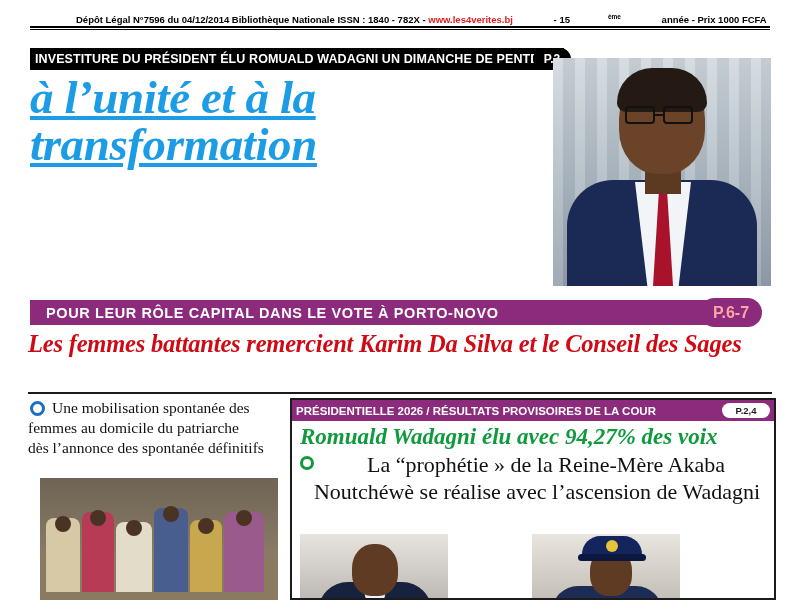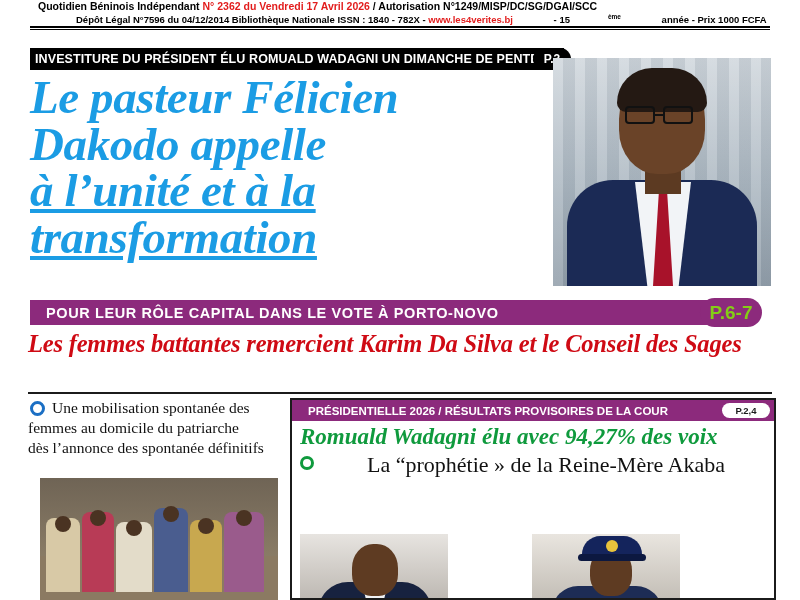--- a/index.html
+++ b/index.html
@@ -189,23 +189,23 @@
     letter-spacing: 0.6px;
     display: flex; align-items: center;
     padding-left: 16px;
     white-space: nowrap;
   }
   .purplebar-page {
     position: absolute;
     left: 700px; top: 298px;
     width: 62px; height: 29px;
     background: #8c2a7c;
-    color: #84cc16;
+    color: #fca5a5;
     border-radius: 15px;
-    font-size: 19px; font-weight: bold;
+    font-size: 16px; font-weight: bold;
     display: flex; align-items: center; justify-content: center;
   }
 
   
   .redline {
     position: absolute;
     left: 28px; top: 330px;
     width: 748px;
     color: #cf0a14;
     font-family: "Liberation Serif", serif;
@@ -272,21 +272,21 @@
     background: #ffffff;
     overflow: hidden;
   }
   .rb-kicker {
     position: absolute; left: 0; top: 0;
     width: 482px; height: 21px;
     background: #8c2a7c;
     color: #ffffff;
     font-size: 11.5px; font-weight: bold;
     display: flex; align-items: center;
-    padding-left: 16px;
+    padding-left: 4px;
     white-space: nowrap;
   }
   .rb-kicker-page {
     position: absolute; right: 4px; top: 3px;
     width: 48px; height: 15px;
     background: #ffffff; color: #1b1b1b;
     border-radius: 8px;
     font-size: 9.5px; font-weight: bold;
     display: flex; align-items: center; justify-content: center;
   }
@@ -346,39 +346,33 @@
 
   <div class="topad">
 
     <div class="photo"></div>
     <div class="photo2"></div>
     <div class="cap">Les 4 Vérités, votre journal d'information et d'analyse au quotidien</div>
     <div class="num">7302</div>
   </div>
 
   <div class="masthead">
-    <div class="masthead-line1">
-      <span class="b">Quotidien Béninois Indépendant</span>
-      <span class="red">N° 2362 du Vendredi 17 Avril 2026</span>
-      <span class="b">/ Autorisation N°1249/MISP/DC/SG/DGAI/SCC</span>
-    </div>
     <div class="masthead-line2">
       <span class="b">Dépôt Légal N°7596 du 04/12/2014 Bibliothèque Nationale ISSN : 1840 - 782X -</span>
       <span class="red">www.les4verites.bj</span>
       <span class="b">- 15</span><span class="sup b">ème</span><span class="b"> année - Prix 1000 FCFA</span>
     </div>
     <div class="rule-top"></div>
     <div class="rule-top2"></div>
   </div>
 
   <div class="kicker">INVESTITURE DU PRÉSIDENT ÉLU ROMUALD WADAGNI UN DIMANCHE DE PENTECÔTE</div>
   <div class="kicker-page">P.3</div>
 
   <div class="headline">
-    <span>Le pasteur Félicien Dakodo appelle</span>
     <span class="l2">à l’unité et à la transformation</span>
   </div>
 
   <div class="portrait">
     <div class="bg"></div>
     <div class="curtain"></div>
     <div class="suit"></div>
     <div class="shirt"></div>
     <div class="tie"></div>
     <div class="neck"></div>
@@ -421,20 +415,21 @@
 
   <div class="rightbox">
     <div class="rb-kicker">PRÉSIDENTIELLE 2026 / RÉSULTATS PROVISOIRES DE LA COUR</div>
     <div class="rb-kicker-page">P.2,4</div>
 
     <div class="rb-green">Romuald Wadagni élu  avec 94,27% des voix</div>
 
     <div class="rb-bullet"></div>
     <div class="rb-sub">
       <span>La “prophétie » de la Reine-Mère Akaba</span>
+      <span class="l2">Noutchéwè se réalise avec l’ascension de Wadagni</span>
     </div>
 
     <div class="rb-photo rb-photo1">
       <div class="bg p1bg"></div>
       <div class="suit ph1-suit"></div>
       <div class="ph1-shirt"></div>
       <div class="head ph1-head"></div>
     </div>
 
     <div class="rb-photo rb-photo2">

